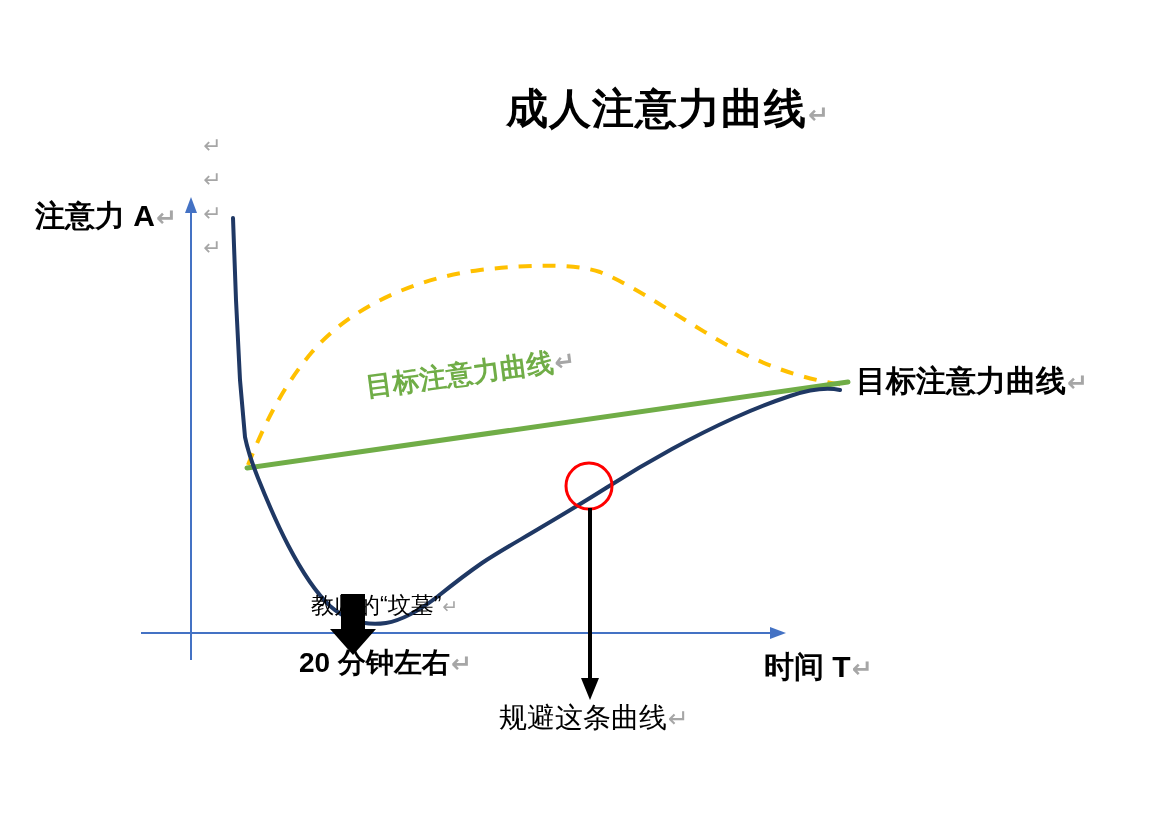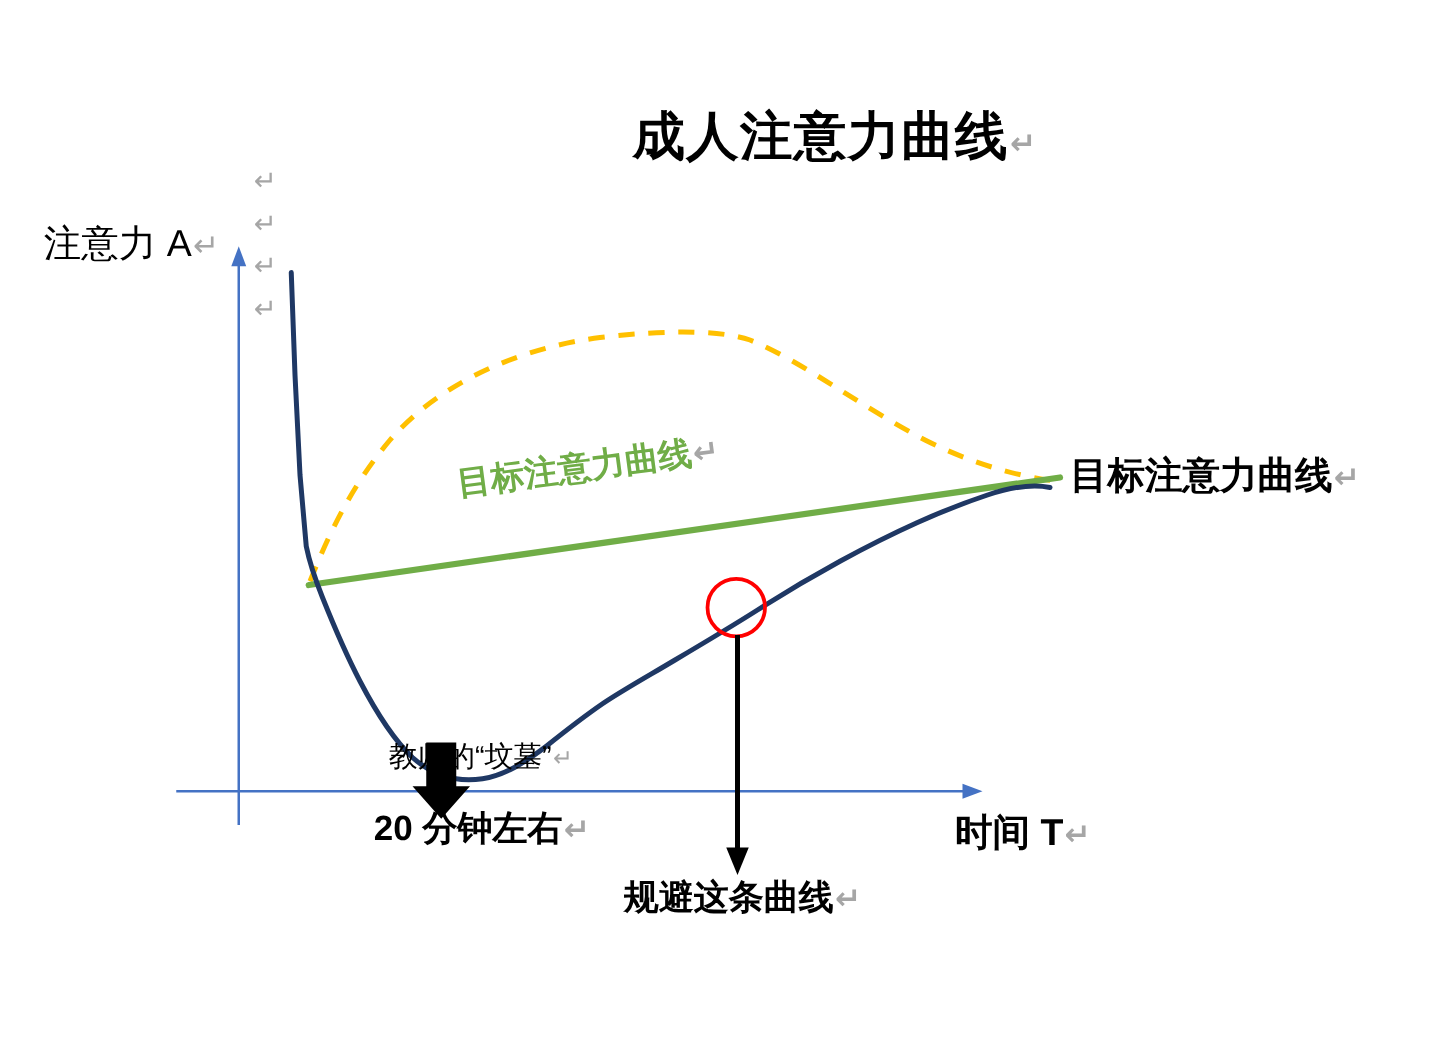--- a/index.html
+++ b/index.html
@@ -47,23 +47,23 @@
   
   #chart-title {
     left: 506px;
     top: 86px;
     font-size: 42px;
     font-weight: bold;
     letter-spacing: 1px;
   }
   #y-axis-label {
     left: 35px;
-    top: 179px;
+    top: 199px;
     font-size: 30px;
-    font-weight: normal;
+    font-weight: bold;
   }
   #x-axis-label {
     left: 751px;
     top: 650px;
     font-size: 30px;
     font-weight: bold;
     margin-left: 13px;
   }
   #incentive-curve-label {
     left: 588px;
@@ -98,21 +98,21 @@
     left: 288px;
     top: 648px;
     font-size: 28px;
     font-weight: bold;
     margin-left: 11px;
   }
   #avoid-curve-label {
     left: 499px;
     top: 703px;
     font-size: 28px;
-    font-weight: bold;
+    font-weight: normal;
   }
 </style>
 </head>
 <body>
 
 <div id="canvas">
 
   <svg id="diagram-svg" viewBox="0 0 1150 832" xmlns="http://www.w3.org/2000/svg">
 
     <g>

